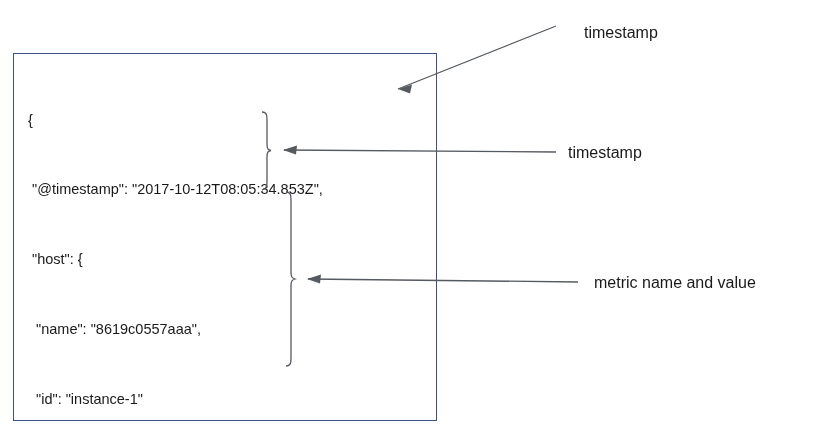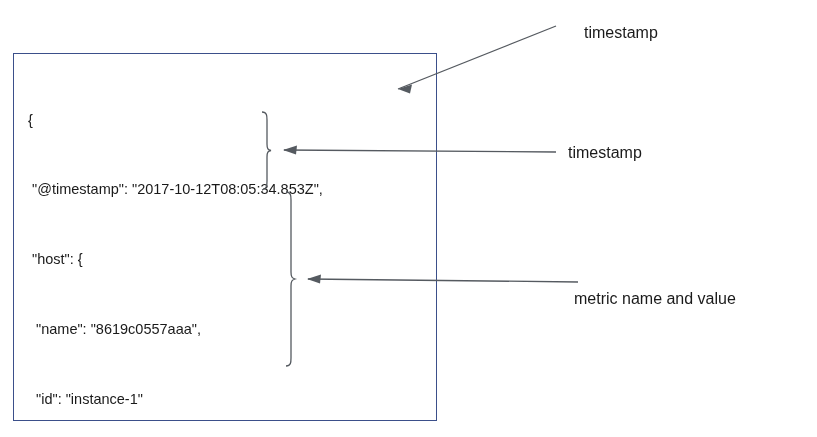--- a/index.html
+++ b/index.html
@@ -46,21 +46,21 @@
   
   .callout-label {
     position: absolute;
     font-family: "Liberation Sans", sans-serif;
     font-size: 16px;
     color: #1a1a1a;
     white-space: nowrap;
   }
   #label-timestamp { left: 568px; top: 24px; margin-left: 16px; }
   #label-dimensions { left: 568px; top: 144px; }
-  #label-metric { left: 574px; top: 274px; margin-top: 16px; }
+  #label-metric { left: 594px; top: 274px; }
 
   
   #overlay {
     position: absolute;
     left: 0;
     top: 0;
     width: 817px;
     height: 437px;
     pointer-events: none;
   }

